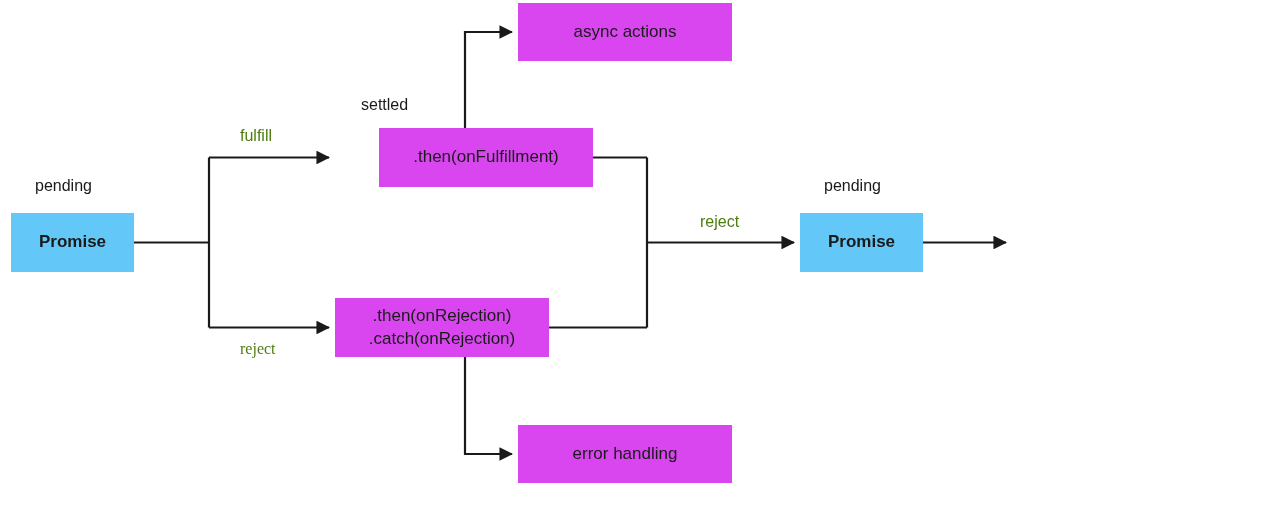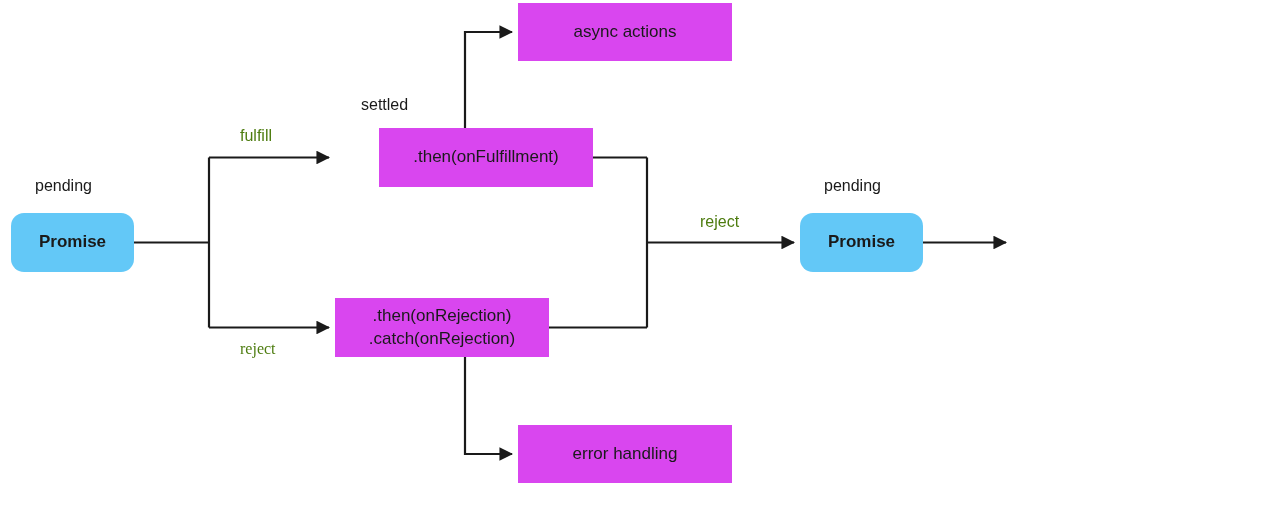--- a/index.html
+++ b/index.html
@@ -32,21 +32,20 @@
     font-size: 17px;
     color: #1a1a1a;
     line-height: 1.32;
     white-space: pre-line;
     box-sizing: border-box;
   }
   .node.promise {
     background: #63c8f7;
     font-weight: bold;
     font-size: 17px;
-    border-radius: 13px;
   }
   .node.yellow {
     background: #d946ef;
   }
   .edge-label {
     position: absolute;
     font-size: 16px;
     color: #4d7c0f;
     white-space: nowrap;
   }

